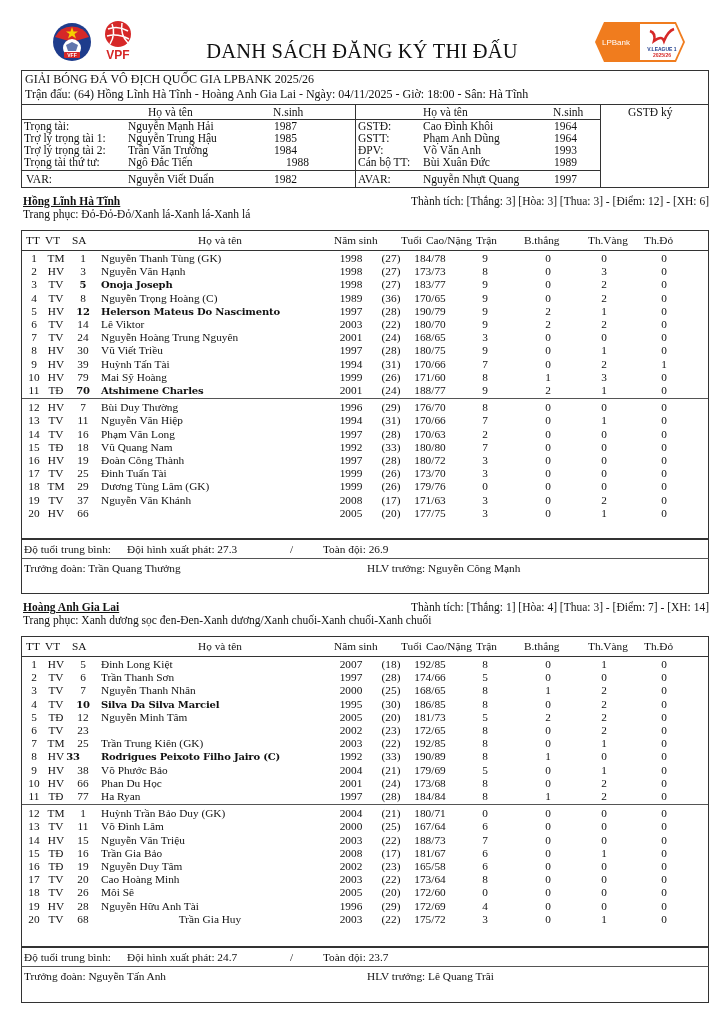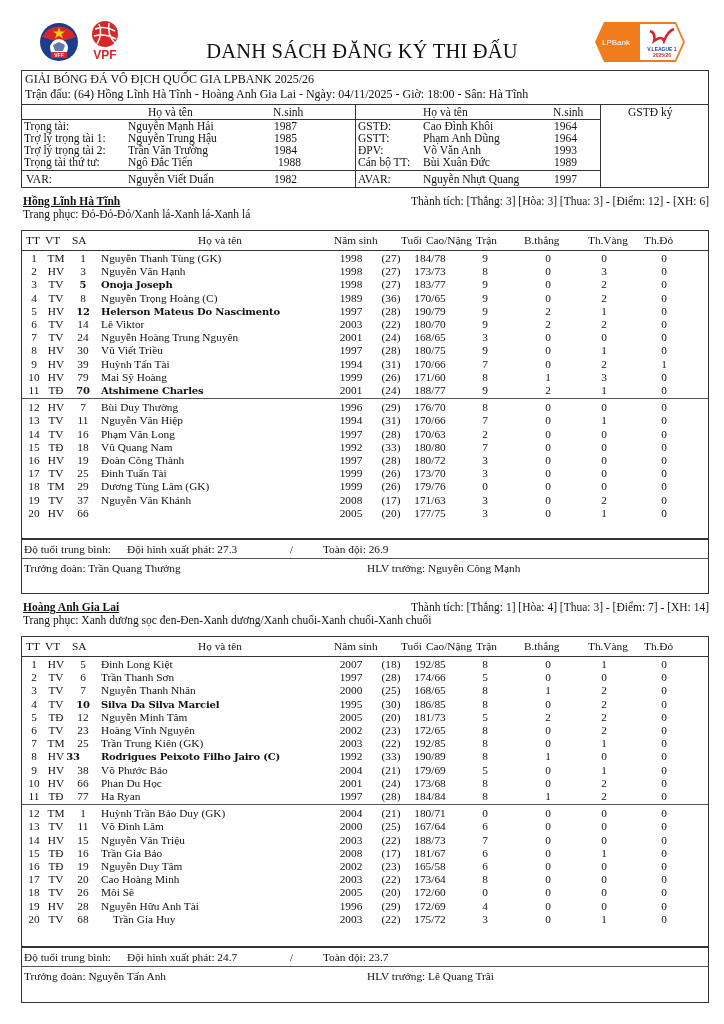--- a/index.html
+++ b/index.html
@@ -1,20 +1,20 @@
 <!DOCTYPE html>
 <html><head>
 <meta charset="utf-8">
 <style>
   html, body { margin: 0; padding: 0; background: #ffffff; }
   body {
     width: 724px; height: 1024px; position: relative; overflow: hidden;
     font-family: "Liberation Serif", serif; color: #111; font-size: 11px;
   }
-  .logo-left { position: absolute; left: 39px; top: 19px; width: 90px; height: 46px; }
+  .logo-left { position: absolute; left: 52px; top: 19px; width: 90px; height: 46px; }
   .logo-right { position: absolute; left: 594px; top: 21px; width: 92px; height: 42px; }
   .doc-title {
     position: absolute; left: 0; width: 724px; top: 40px; text-align: center;
     font-size: 20.5px; letter-spacing: 0.2px; color: #111;
   }
   .box {
     position: absolute; left: 21px; width: 688px; border: 1px solid #333; box-sizing: border-box;
   }
   .comp { top: 70px; height: 34px; border-bottom: none; padding: 1px 3px; line-height: 15px; font-size: 12px; }
   .off { top: 104px; height: 84px; }
@@ -102,21 +102,21 @@
     <span style="left:2px">Trợ lý trọng tài 2:</span>
     <span style="left:106px">Trần Văn Trường</span>
     <span style="left:252px">1984</span>
     <span style="left:336px">ĐPV:</span>
     <span style="left:401px">Võ Văn Anh</span>
     <span style="left:532px">1993</span>
   </div>
   <div class="off-row" style="top:51px">
     <span style="left:2px">Trọng tài thứ tư:</span>
     <span style="left:106px">Ngô Đắc Tiến</span>
-    <span style="left:256px">1988</span>
+    <span style="left:264px">1988</span>
     <span style="left:336px">Cán bộ TT:</span>
     <span style="left:401px">Bùi Xuân Đức</span>
     <span style="left:532px">1989</span>
   </div>
   <div class="off-row" style="top:68px">
     <span style="left:4px">VAR:</span>
     <span style="left:106px">Nguyễn Viết Duẩn</span>
     <span style="left:252px">1982</span>
     <span style="left:336px">AVAR:</span>
     <span style="left:401px">Nguyễn Nhựt Quang</span>
@@ -501,21 +501,20 @@
       <span class="c" style="left: 386px; width: 44px;">181/73</span>
       <span class="c" style="left: 448px; width: 30px;">5</span>
       <span class="c" style="left: 511px; width: 30px;">2</span>
       <span class="c" style="left: 567px; width: 30px;">2</span>
       <span class="c" style="left: 627px; width: 30px;">0</span>
     </div>
     <div class="r-row" style="top: 87px;">
       <span class="c" style="left: 3px; width: 18px;">6</span>
       <span class="c" style="left: 22px; width: 24px;">TV</span>
       <span class="c" style="left: 51px; width: 20px;">23</span>
-      <span style="left: 79px; width: 240px;">Hoàng Vĩnh Nguyên</span>
       <span class="c" style="left: 311px; width: 36px;">2002</span>
       <span class="c" style="left: 355px; width: 28px;">(23)</span>
       <span class="c" style="left: 386px; width: 44px;">172/65</span>
       <span class="c" style="left: 448px; width: 30px;">8</span>
       <span class="c" style="left: 511px; width: 30px;">0</span>
       <span class="c" style="left: 567px; width: 30px;">2</span>
       <span class="c" style="left: 627px; width: 30px;">0</span>
     </div>
     <div class="r-row" style="top: 100.2px;">
       <span class="c" style="left: 3px; width: 18px;">7</span>
@@ -684,21 +683,21 @@
       <span class="c" style="left: 386px; width: 44px;">172/69</span>
       <span class="c" style="left: 448px; width: 30px;">4</span>
       <span class="c" style="left: 511px; width: 30px;">0</span>
       <span class="c" style="left: 567px; width: 30px;">0</span>
       <span class="c" style="left: 627px; width: 30px;">0</span>
     </div>
     <div class="r-row" style="top: 275.8px;">
       <span class="c" style="left: 3px; width: 18px;">20</span>
       <span class="c" style="left: 22px; width: 24px;">TV</span>
       <span class="c" style="left: 51px; width: 20px;">68</span>
-      <span style="left: 91px; width: 240px;">Trần Gia Huy</span>
+      <span style="left: 68px; width: 240px; text-align: center;">Trần Gia Huy</span>
       <span class="c" style="left: 311px; width: 36px;">2003</span>
       <span class="c" style="left: 355px; width: 28px;">(22)</span>
       <span class="c" style="left: 386px; width: 44px;">175/72</span>
       <span class="c" style="left: 448px; width: 30px;">3</span>
       <span class="c" style="left: 511px; width: 30px;">0</span>
       <span class="c" style="left: 567px; width: 30px;">1</span>
       <span class="c" style="left: 627px; width: 30px;">0</span>
     </div>
   </div>
 

